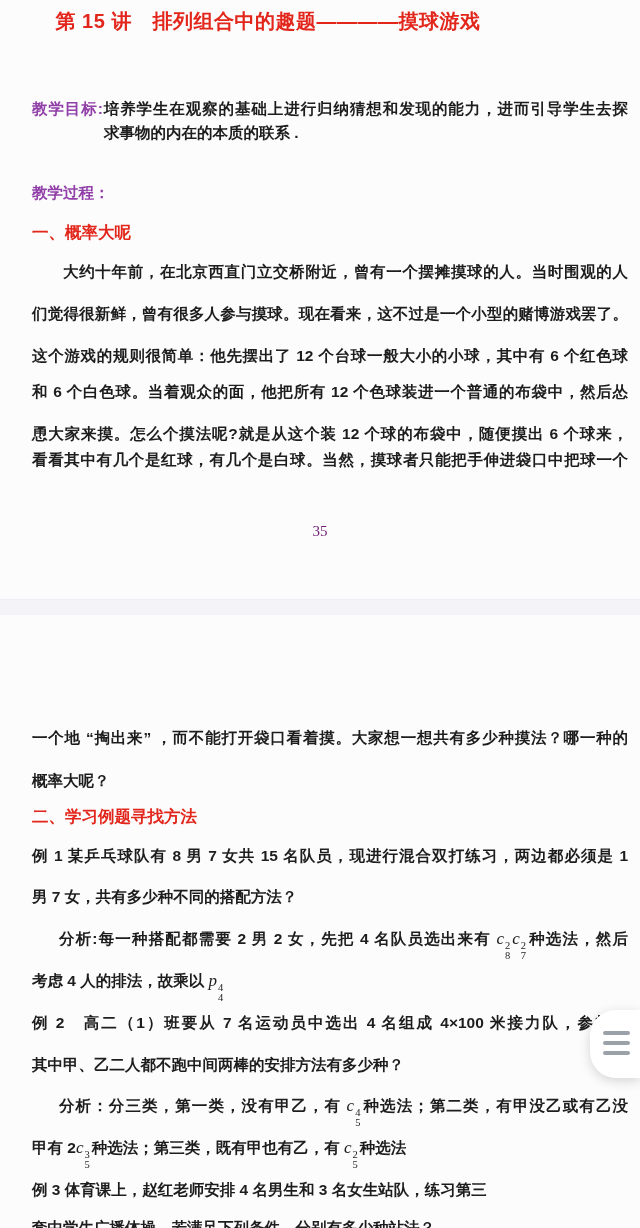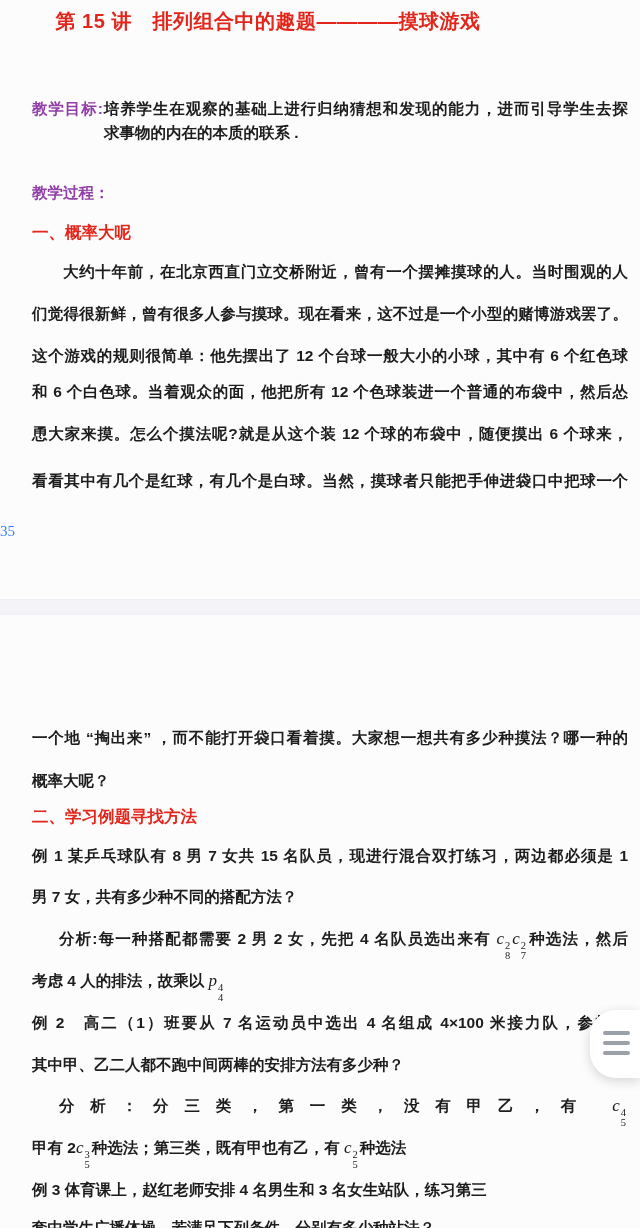--- a/index.html
+++ b/index.html
@@ -18,23 +18,23 @@
   .indent2{text-indent:31px;}
   .indent-an{text-indent:27px;}
   .indent-obj{padding-left:72px;width:524px;}
   .doc-title{
     position:absolute;top:8px;left:0;width:536px;text-align:center;
     font-size:20px;font-weight:700;color:#e2261b;letter-spacing:.5px;
   }
   .purple{color:#9140a8;}
   .red-heading{color:#e2261b;font-size:16.5px;}
   .page-number{
-    position:absolute;top:523px;left:0;width:640px;text-align:left;
+    position:absolute;top:523px;left:0;width:640px;text-align:center;
     font-family:"Liberation Serif","DejaVu Serif",serif;
-    font-size:15px;font-weight:400;color:#3b82f6;
+    font-size:15px;font-weight:400;color:#701a75;
   }
   .separator{
     position:absolute;top:599px;left:0;width:640px;height:14px;
     background:#f4f4f8;border-top:1px solid #eeeef4;border-bottom:1px solid #f1f1f6;
   }
   
   .math{white-space:nowrap;display:inline-block;text-indent:0;}
   .math .mb{
     font-family:"Liberation Serif","DejaVu Serif",serif;
     font-style:italic;font-weight:400;font-size:17px;
@@ -74,21 +74,21 @@
 
     <div class="ln purple" style="top:182px">教学过程：</div>
 
     <div class="ln red-heading" style="top:221px">一、概率大呢</div>
 
     <div class="ln fill indent2" style="top:261px">大约十年前，在北京西直门立交桥附近，曾有一个摆摊摸球的人。当时围观的人</div>
     <div class="ln fill" style="top:303px">们觉得很新鲜，曾有很多人参与摸球。现在看来，这不过是一个小型的赌博游戏罢了。</div>
     <div class="ln fill" style="top:345px">这个游戏的规则很简单：他先摆出了 12 个台球一般大小的小球，其中有 6 个红色球</div>
     <div class="ln fill" style="top:381px">和 6 个白色球。当着观众的面，他把所有 12 个色球装进一个普通的布袋中，然后怂</div>
     <div class="ln fill" style="top:423px">恿大家来摸。怎么个摸法呢?就是从这个装 12 个球的布袋中，随便摸出 6 个球来，</div>
-    <div class="ln fill" style="top:470px">看看其中有几个是红球，有几个是白球。当然，摸球者只能把手伸进袋口中把球一个</div>
+    <div class="ln fill" style="top:449px">看看其中有几个是红球，有几个是白球。当然，摸球者只能把手伸进袋口中把球一个</div>
 
     <div class="page-number">35</div>
   </div>
 
   <div class="separator"></div>
 
   <div class="page">
 
     <div class="ln fill" style="top:727px">一个地 “掏出来” ，而不能打开袋口看着摸。大家想一想共有多少种摸法？哪一种的</div>
     <div class="ln" style="top:770px">概率大呢？</div>
@@ -114,21 +114,21 @@
           </span></span>
     </div>
 
     <div class="ln fill" style="top:1012px">例 2　高二（1）班要从 7 名运动员中选出 4 名组成 4×100 米接力队，参加校</div>
     <div class="ln" style="top:1054px">其中甲、乙二人都不跑中间两棒的安排方法有多少种？</div>
 
     <div class="ln fill indent-an" style="top:1095px">
       <span>分析：分三类，第一类，没有甲乙，有 </span><span class="math"><span class="mb">c</span><span class="ss">
             <span>4</span>
             <span>5</span>
-          </span></span>
+          </span></span><span>种选法；第二类，有甲没乙或有乙没</span>
     </div>
     <div class="ln" style="top:1137px">
       <span>甲有 2</span><span class="math"><span class="mb">c</span><span class="ss">
             <span>3</span>
             <span>5</span>
           </span></span><span>种选法；第三类，既有甲也有乙，有 </span><span class="math"><span class="mb">c</span><span class="ss">
             <span>2</span>
             <span>5</span>
           </span></span><span>种选法</span>
     </div>

